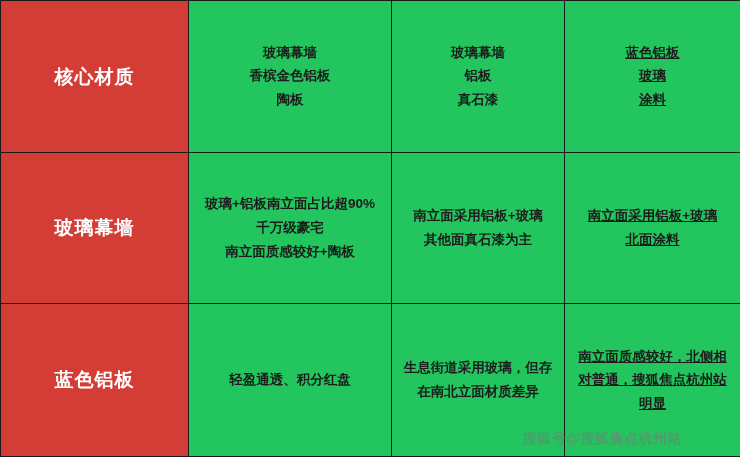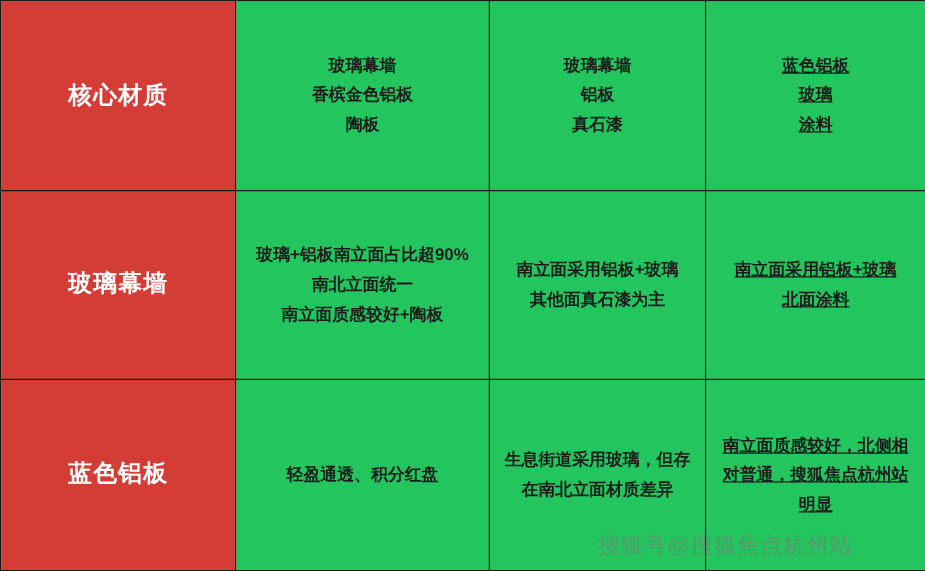--- a/index.html
+++ b/index.html
@@ -91,22 +91,22 @@
   .head-line {
     display: block;
     white-space: nowrap;
   }
 
   
   #watermark {
     position: absolute;
     right: 58px;
     bottom: 9px;
-    font-size: 18px;
-    font-weight: normal;
+    font-size: 14px;
+    font-weight: bold;
     color: rgba(120,120,120,0.55);
     letter-spacing: 0.5px;
     white-space: nowrap;
     pointer-events: none;
   }
 </style>
 </head>
 <body>
 
 <div id="page">
@@ -136,21 +136,21 @@
           <span class="line">蓝色铝板</span>
           <span class="line">玻璃</span>
           <span class="line">涂料</span>
         </td>
       </tr>
 
       <tr class="r-1">
         <td class="redcell">玻璃幕墙</td>
         <td class="datacell first">
           <span class="line">玻璃+铝板南立面占比超90%</span>
-          <span class="line">南北立面统一</span>
+          <span class="line">千万级豪宅</span>
           <span class="line">南立面质感较好+陶板</span>
         </td>
         <td class="datacell">
           <span class="line">南立面采用铝板+玻璃</span>
           <span class="line">其他面真石漆为主</span>
         </td>
         <td class="datacell last">
           <span class="line">南立面采用铝板+玻璃</span>
           <span class="line">北面涂料</span>
         </td>

